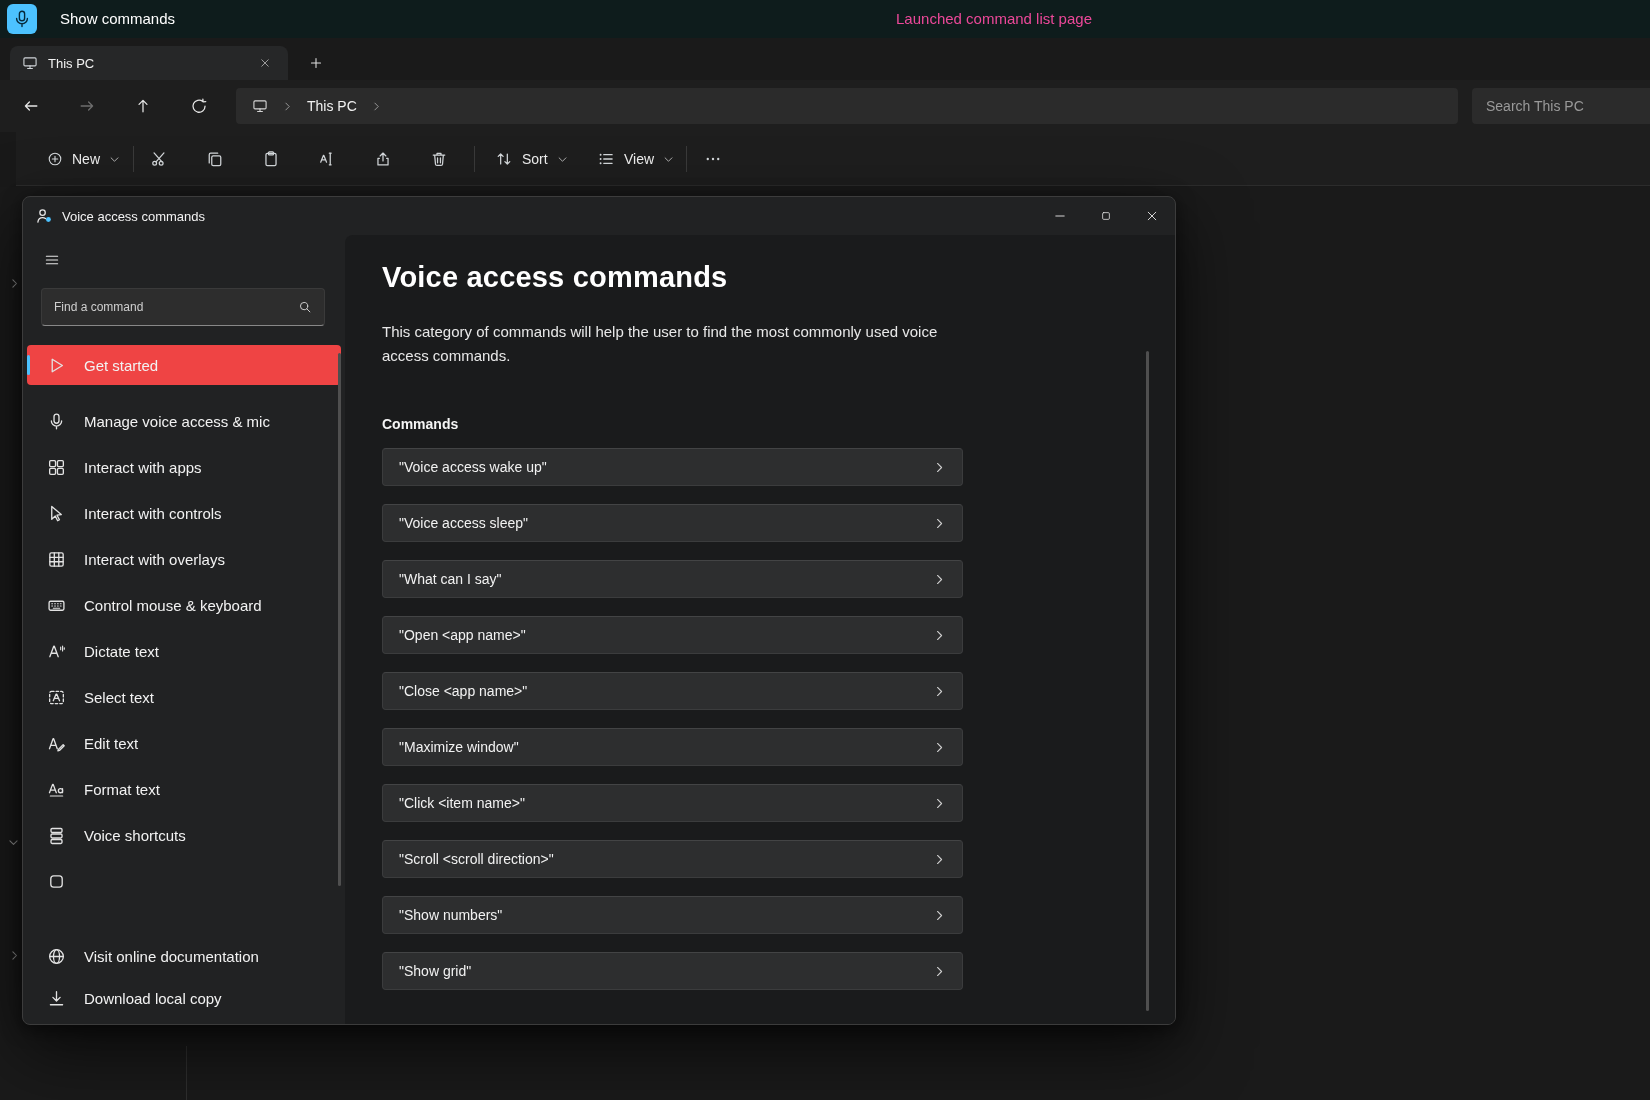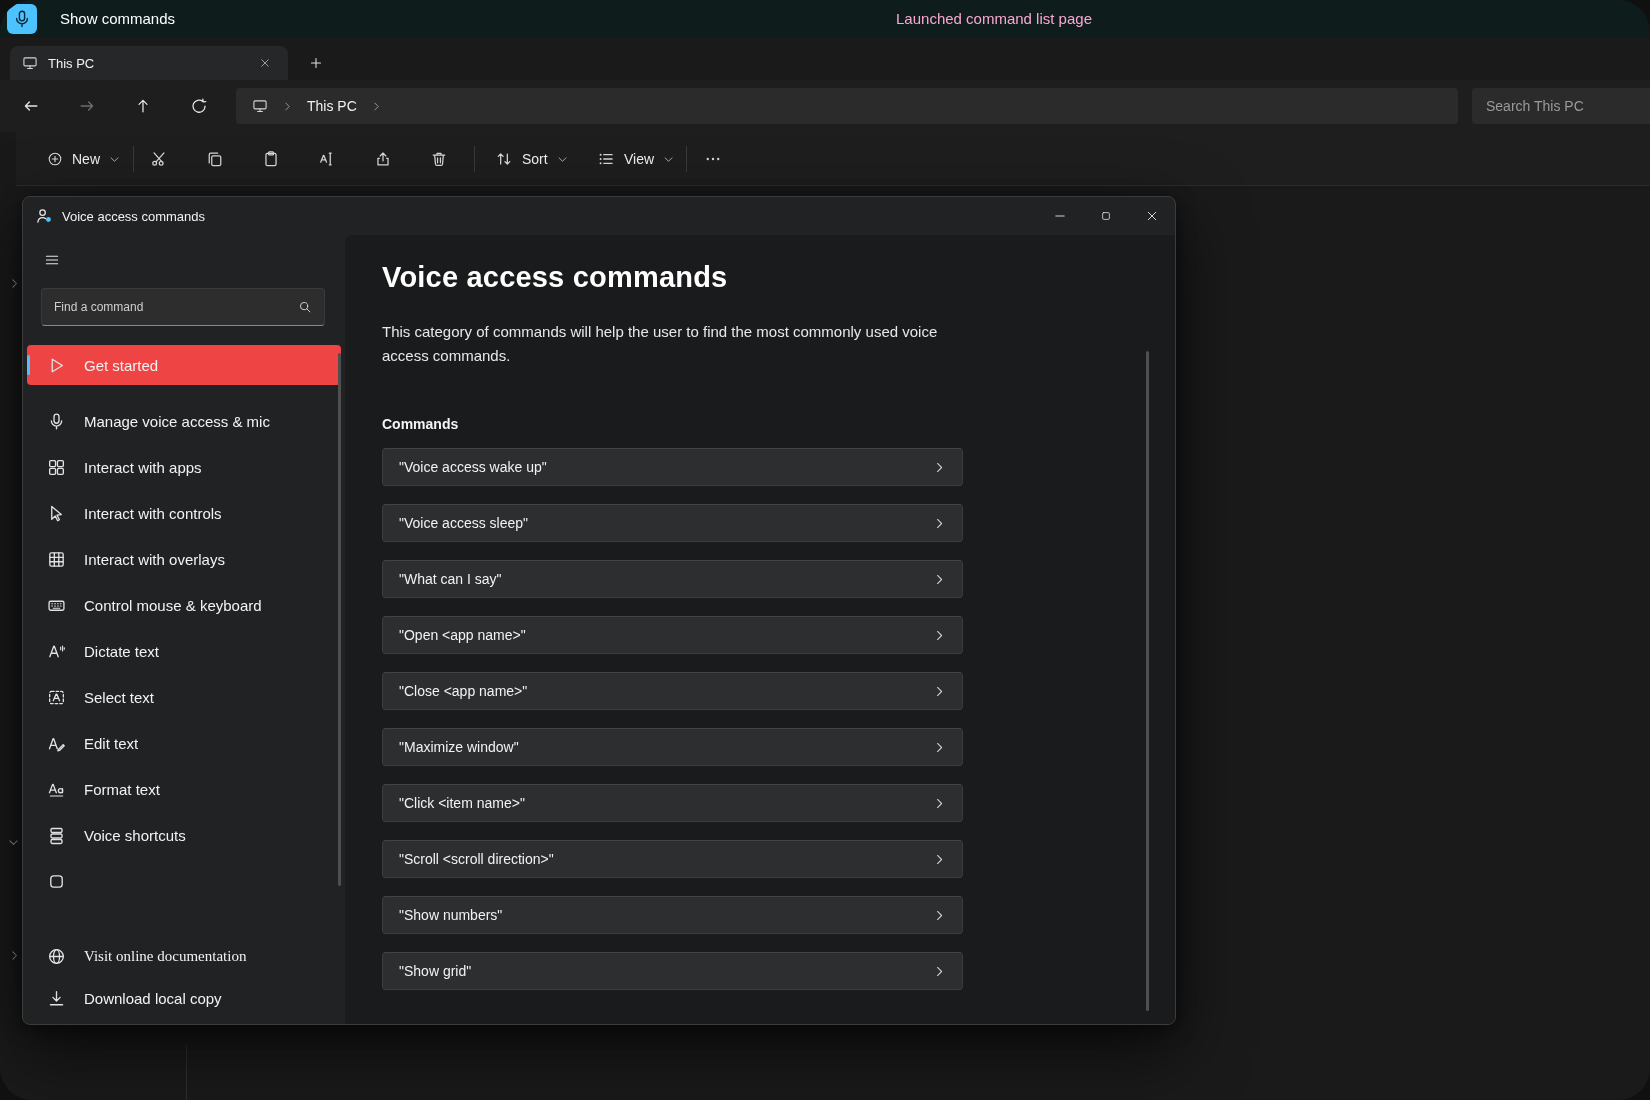--- a/index.html
+++ b/index.html
@@ -1,33 +1,33 @@
 <!DOCTYPE html>
 <html><head>
 <meta charset="utf-8">
 <style>
   * { box-sizing: border-box; margin: 0; padding: 0; }
   html,body { background:#101010; }
   .screen {
     position: relative; width: 1650px; height: 1100px; overflow: hidden;
-    background: #191919; font-family: "Liberation Sans", sans-serif; color: #f0f0f0; border-radius: 32px;
+    background: #191919; font-family: "Liberation Sans", sans-serif; color: #f0f0f0;
     -webkit-font-smoothing: antialiased;
   }
   .icn { display:inline-flex; width:18px; height:18px; flex:0 0 auto; }
   .icn svg { width:100%; height:100%; }
   .i16 { width:16px; height:16px; } .i14 { width:14px; height:14px; }
   .i12 { width:12px; height:12px; } .i11 { width:11px; height:11px; }
   .i20 { width:20px; height:20px; }
 
   
   .voicebar { position:absolute; left:0; top:0; width:100%; height:38px; background:#0e1c1c; }
   .vb-mic { position:absolute; left:7px; top:4px; width:30px; height:30px; border-radius:6px;
     background:#4cc2ff; display:flex; align-items:center; justify-content:center; color:#06293a; }
   .vb-state { position:absolute; left:60px; top:0; line-height:38px; font-size:15px; color:#ffffff; }
-  .vb-status { position:absolute; left:994px; top:0; transform:translateX(-50%); line-height:38px; font-size:15px; color:#f9a8d4; white-space:nowrap; }
+  .vb-status { position:absolute; left:994px; top:0; transform:translateX(-50%); line-height:38px; font-size:15px; color:#ec4899; white-space:nowrap; }
 
   
   .tabrow { position:absolute; left:0; top:38px; width:100%; height:42px; background:#1a1a1a; }
   .tab { position:absolute; left:10px; top:8px; width:278px; height:34px; background:#262728;
     border-radius:8px 8px 0 0; display:flex; align-items:center; padding:0 12px; gap:10px; }
   .tab-title { font-size:13px; color:#f2f2f2; flex:1 1 auto; }
   .tab-close { width:22px; height:22px; display:flex; align-items:center; justify-content:center; color:#bdbdbd; border-radius:4px; }
   .newtab { position:absolute; left:302px; top:12px; width:28px; height:26px; display:flex; align-items:center; justify-content:center; color:#e0e0e0; border-radius:4px; }
 
   .navrow { position:absolute; left:0; top:80px; width:100%; height:52px; background:#1e1e1e; }
@@ -78,21 +78,21 @@
   .nav-item:first-child { margin-bottom:16px; }
   .nav-item.selected { background:#ef4444;text-align:right; }
   .nav-item .accent { display:none; }
   .nav-item.selected .accent { display:block; position:absolute; left:0; top:10px; bottom:10px; width:3px; border-radius:2px; background:#4cc2ff; }
   .nav-item .icn { width:19px; height:19px; color:#e2e2e2; }
   .nav-item .lbl { font-size:15px; color:#f2f2f2; white-space:nowrap; }
   .side-scroll { position:absolute; left:315px; top:118px; width:3px; height:533px; border-radius:2px; background:#4f4f4f; }
 
   .nav-footer { position:absolute; left:4px; bottom:4px; width:314px; background:#212223; }
   .nav-footer .nav-item { margin-bottom:2px; }
-  .nav-footer .nav-item:first-child { margin-bottom:2px;font-family:Liberation Serif, serif; }
+  .nav-footer .nav-item:first-child { margin-bottom:2px; }
 
   .content { position:absolute; left:322px; right:0; top:0; bottom:0; background:#1a1b1c;
     border-radius:8px 0 0 0; padding:26px 0 0 37px; }
   .content h1 { font-size:29px; font-weight:600; letter-spacing:0.2px; color:#ffffff; margin-bottom:8px; }
   .content .desc { margin-top:26px; width:578px; font-size:15px; line-height:1.6; color:#e8e8e8; }
   .cmds-label { margin-top:48px; font-size:14px; font-weight:700; color:#f5f5f5; }
   .cmd-list { margin-top:16px; width:581px; }
   .cmd-item { height:38px; margin-bottom:18px; background:#2d2e2f; border:1px solid #3b3c3d; border-top-color:#434445;
     border-radius:4px; display:flex; align-items:center; justify-content:space-between; padding:0 16px; }
   .cmd-text { font-size:14px; color:#f2f2f2; }

